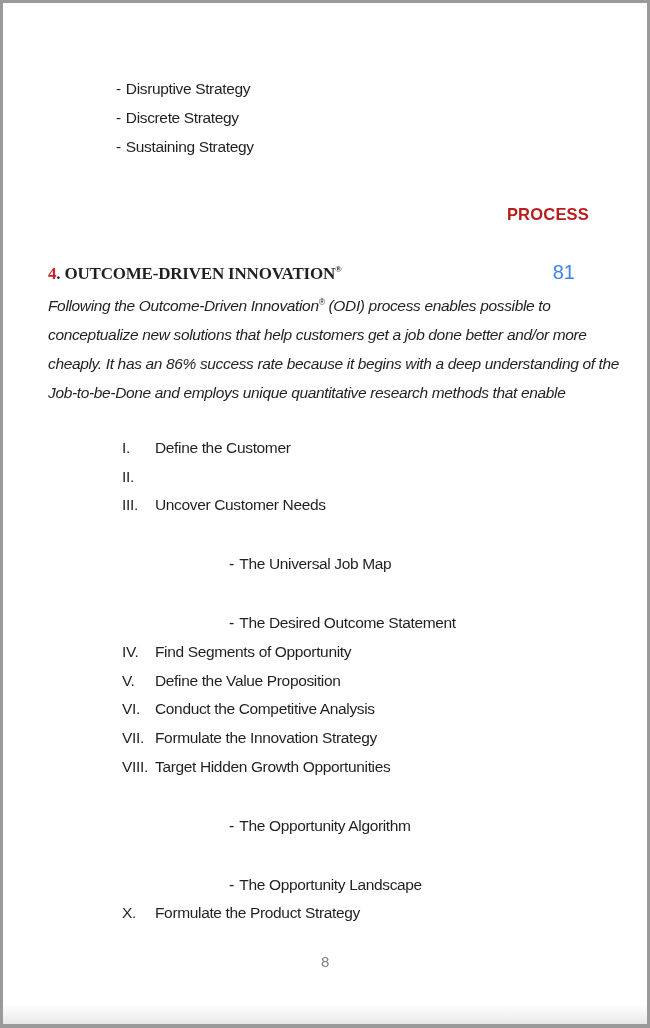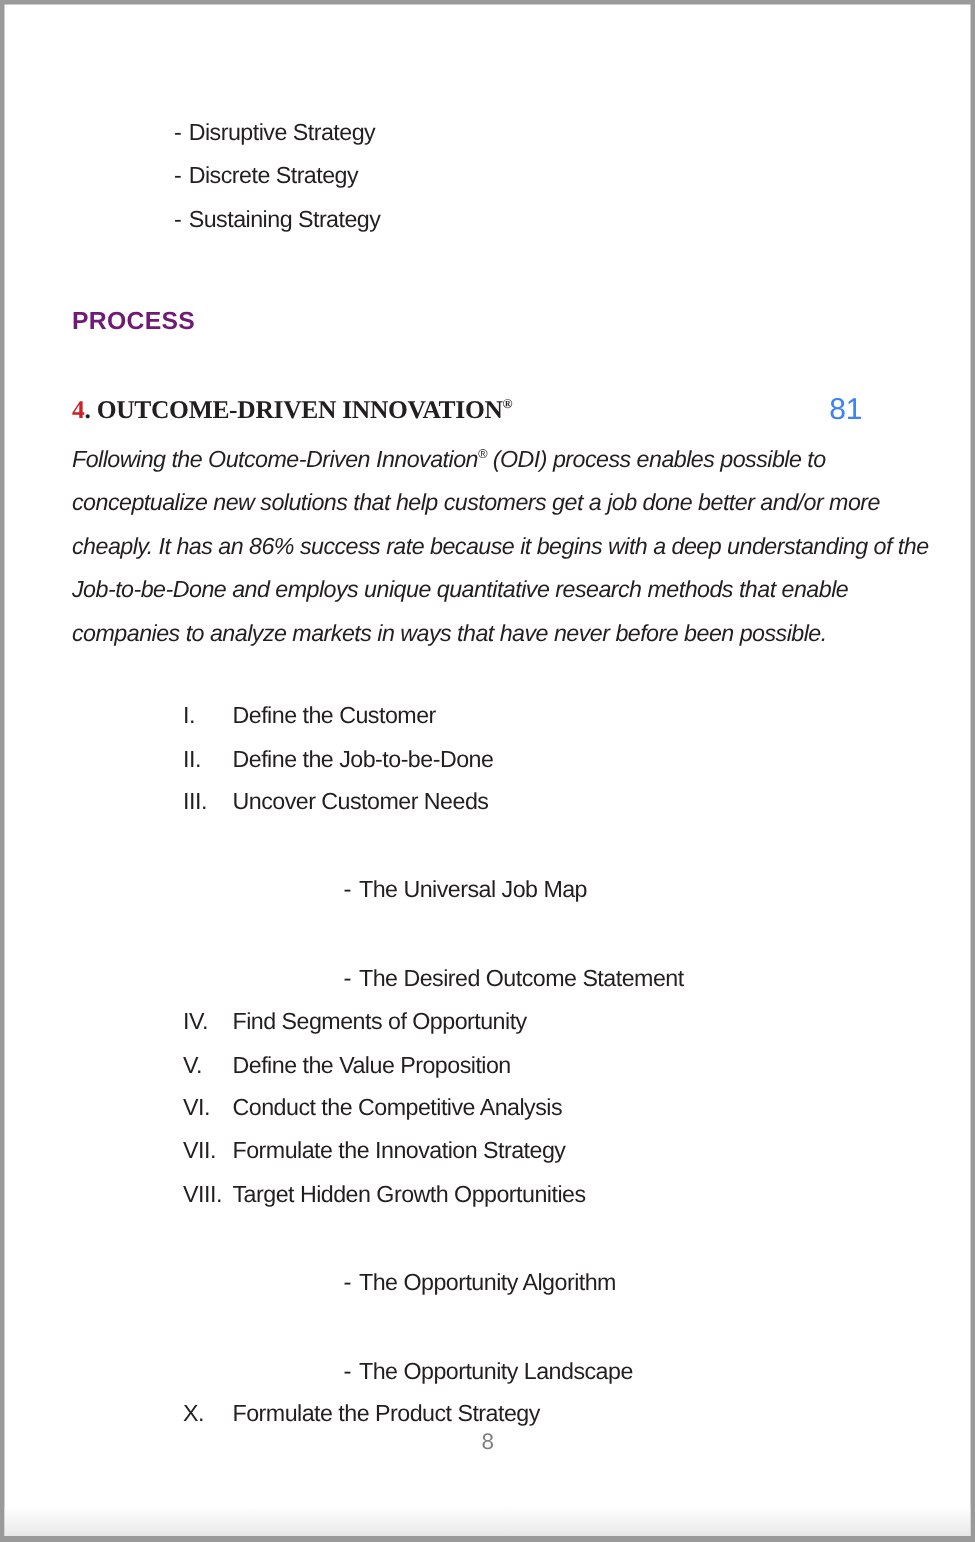--- a/index.html
+++ b/index.html
@@ -29,26 +29,26 @@
   .strategy-item {
     line-height: 29px;
     font-weight: bold;
     font-weight: normal;
   }
   .strategy-item, .step-row, .sub-row { line-height: 28.8px; }
   .dash-marker { margin-right: 5px; }
   
   .process-heading {
     margin-top: 39px;
-    text-align: left;
+    text-align: right;
     font-weight: bold;
     font-size: 16.5px;
     letter-spacing: 0.2px;
     line-height: 29px;
-    color: #701a75;
+    color: #b91c1c;
   }
   
   .chapter-row {
     margin-top: 26px;
     display: flex;
     justify-content: space-between;
     align-items: baseline;
     line-height: 29px;
     padding-right: 14px;
   }
@@ -132,31 +132,29 @@
       <div class="chapter-page-ref">81</div>
     </div>
 
     <div class="description">
       <div class="description-line">
         <span>Following the Outcome-Driven Innovation</span><span class="registered-sup">®</span><span> (ODI) process enables possible to</span>
       </div>
       <div class="description-line">conceptualize new solutions that help customers get a job done better and/or more</div>
       <div class="description-line">cheaply. It has an 86% success rate because it begins with a deep understanding of the</div>
       <div class="description-line">Job-to-be-Done and employs unique quantitative research methods that enable</div>
-      <div class="description-line">companies to analyze markets in ways that have never before been possible.</div>
     </div>
 
     <div class="steps">
       <div class="step-row">
         <span class="step-numeral">I.</span>
           <span class="step-label">Define the Customer</span>
       </div>
       <div class="step-row">
         <span class="step-numeral">II.</span>
-          <span class="step-label">Define the Job-to-be-Done</span>
       </div>
       <div class="step-row">
         <span class="step-numeral">III.</span>
           <span class="step-label">Uncover Customer Needs</span>
       </div>
       <div class="sub-row">
         <span class="dash-marker">-</span><span class="sub-item">The Universal Job Map</span>
       </div>
       <div class="sub-row">
         <span class="dash-marker">-</span><span class="sub-item">The Desired Outcome Statement</span>

